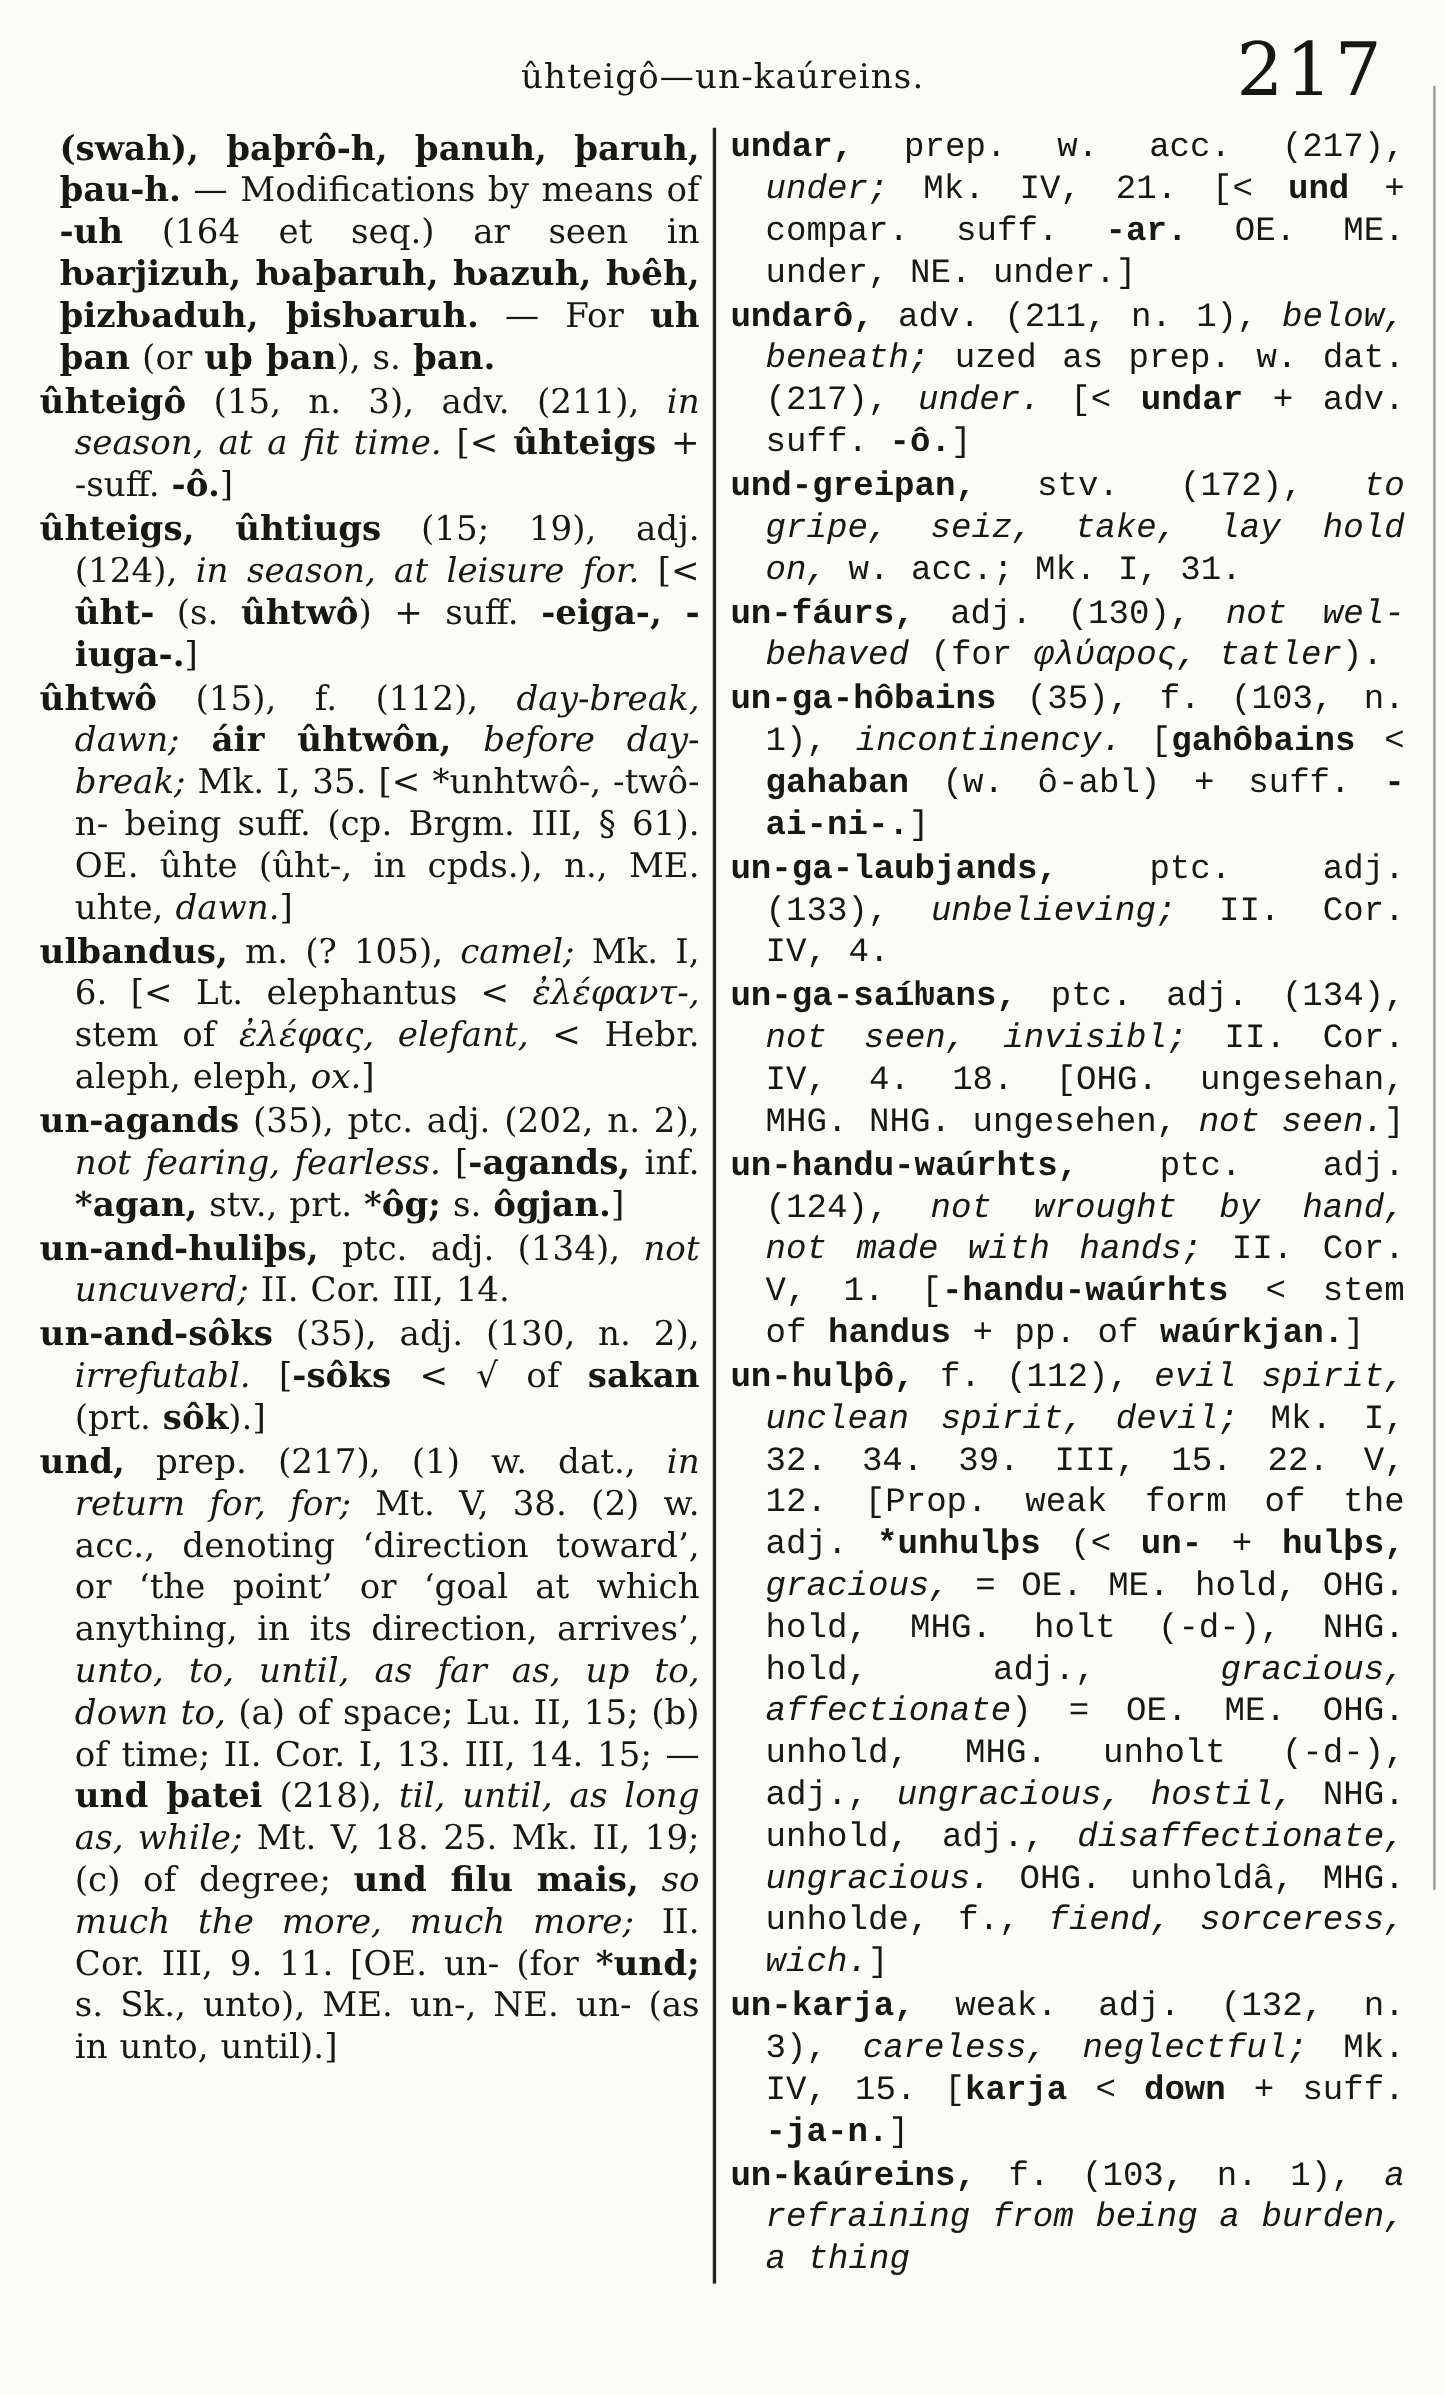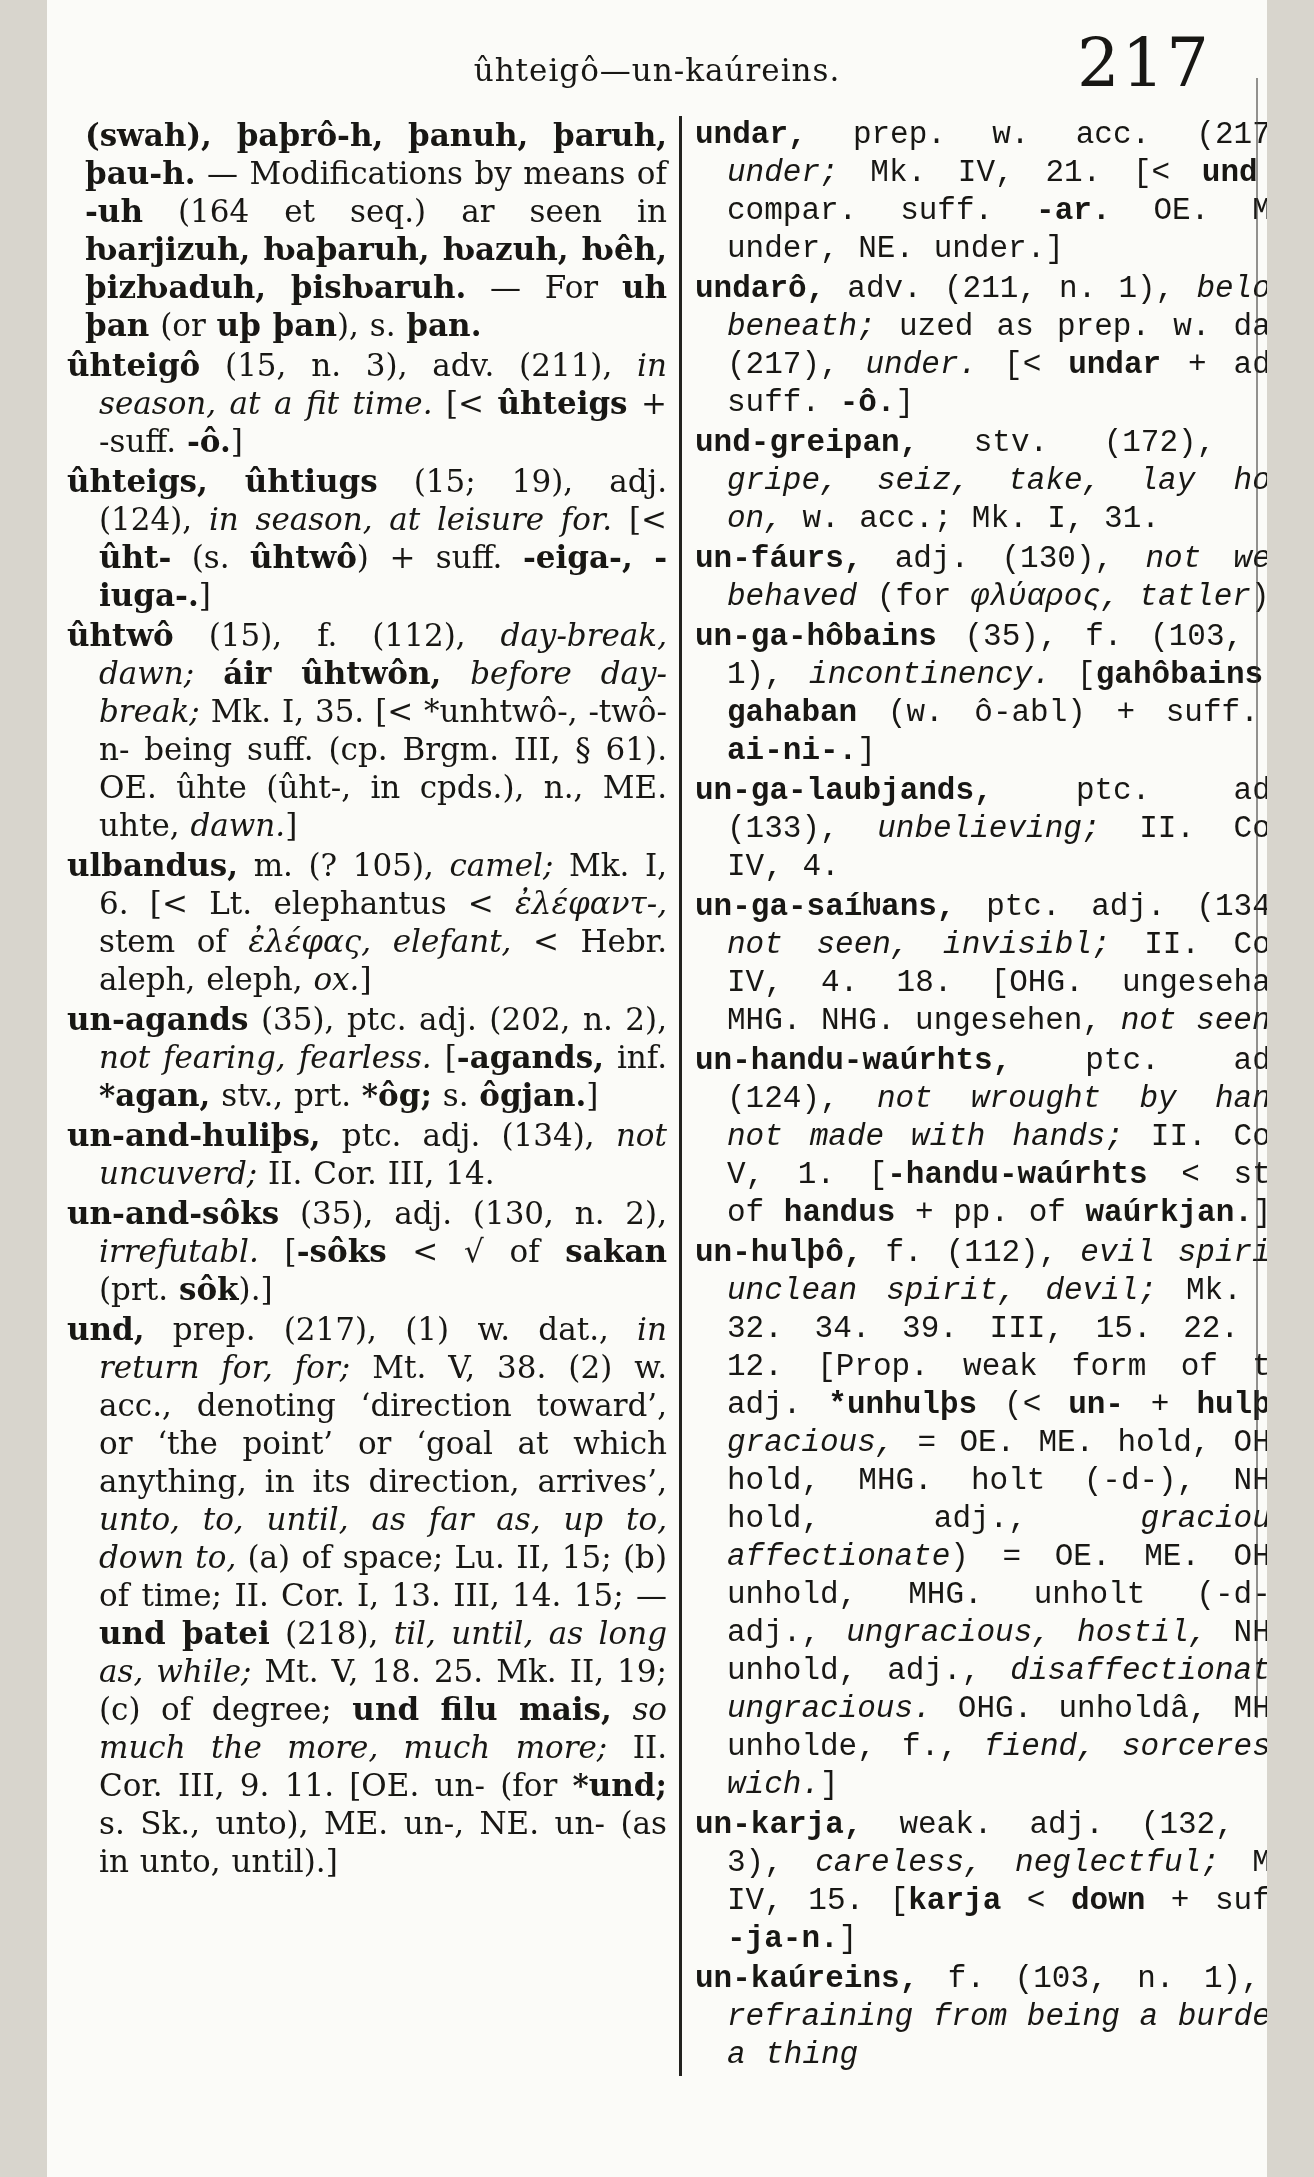--- a/index.html
+++ b/index.html
@@ -1,36 +1,36 @@
 <!DOCTYPE html>
 <html><head>
 <meta charset="utf-8">
 <style>
   html, body { margin: 0; padding: 0; background: #d8d5cd; }
   .page {
     position: relative;
-    width: 1220px;
+    width: 1314px;
     height: 2177px;
     margin: 0 auto;
     background: #fbfbf8;
     color: #181714;
     font-family: "DejaVu Serif", "DejaVu Sans", serif;
     overflow: hidden;
   }
   .running-head { position: absolute; top: 0; left: 0; width: 100%; height: 116px; }
   .head-title {
     position: absolute; top: 52px; left: 0; right: 0;
     text-align: center; font-size: 31px; letter-spacing: 1px;
   }
   .page-number {
     position: absolute; top: 24px; right: 56px;
     font-size: 67px; letter-spacing: 2px;
   }
   .body-area {
-    position: absolute; top: 116px; left: 20px;
+    position: absolute; top: 116px; left: 36px;
     display: flex; height: 1975px; overflow: hidden; justify-content: space-between;
   }
   .col {
     font-size: 31px; line-height: 38px;
     text-align: justify;
     word-spacing: 1px;
   }
   .col.left  { width: 600px; }
   .col.right { width: 613px; font-family: Liberation Mono, monospace; }
   .divider {

